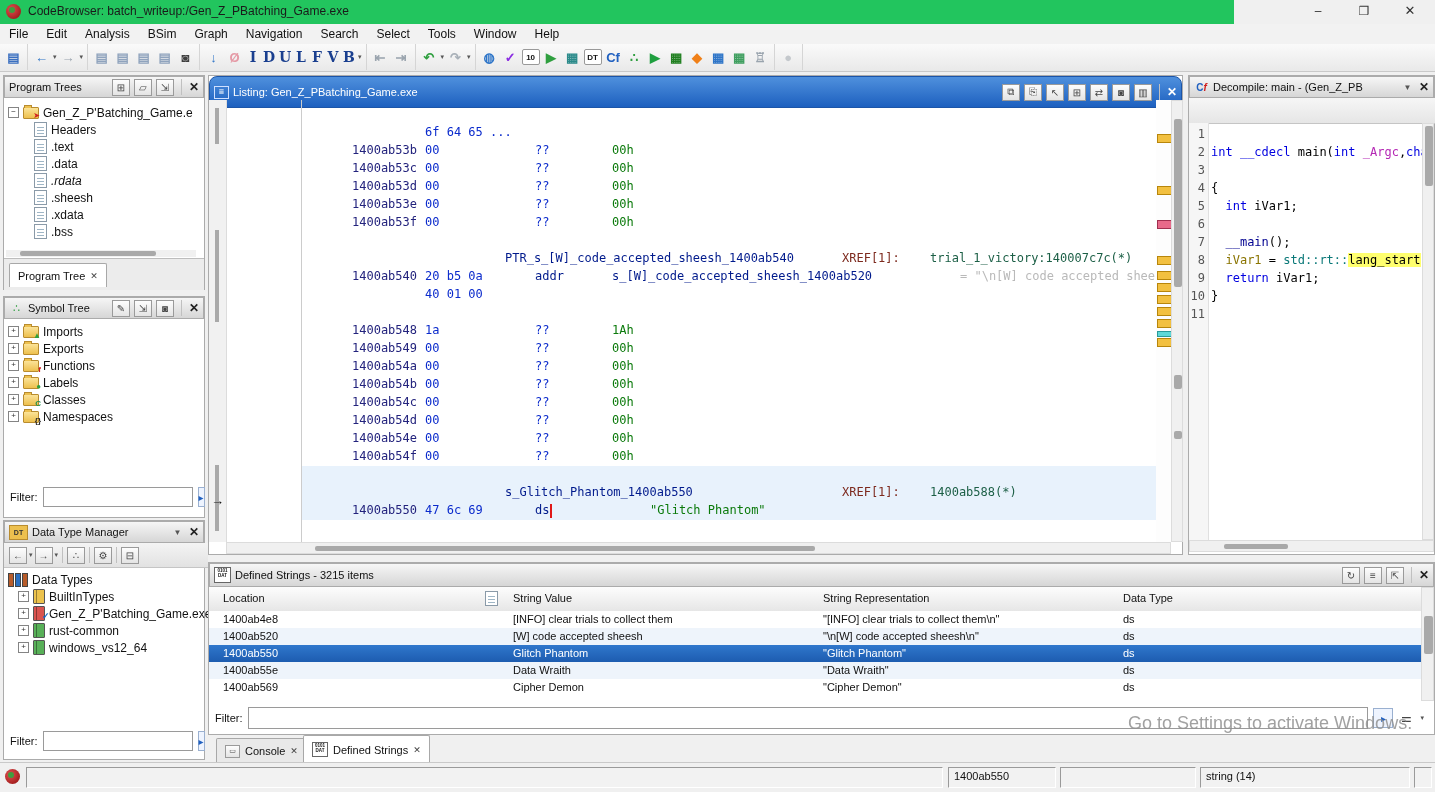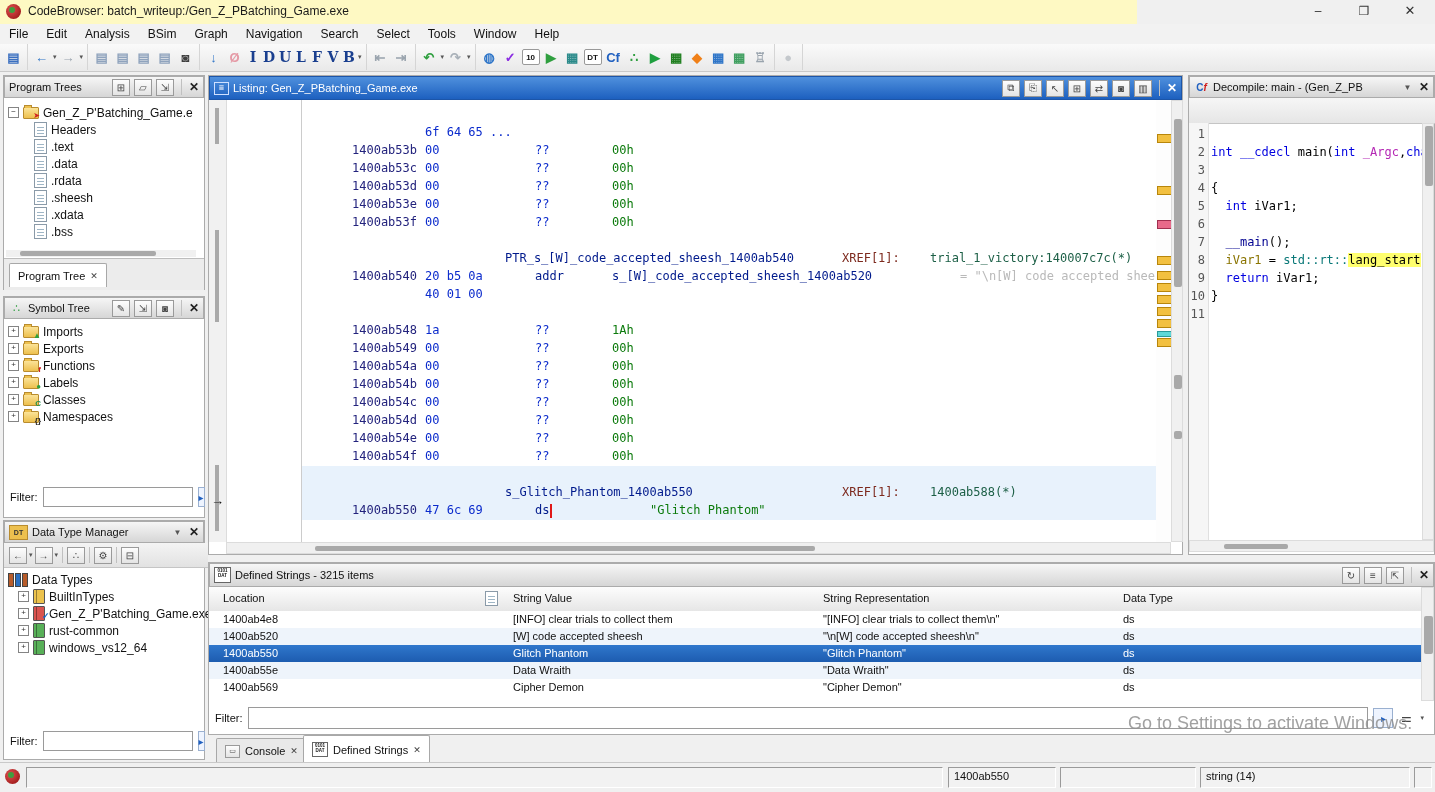--- a/index.html
+++ b/index.html
@@ -1,19 +1,19 @@
 <!DOCTYPE html>
 <html><head>
 <meta charset="utf-8">
 <style>
   html,body{margin:0;padding:0;width:1435px;height:792px;overflow:hidden;
     font-family:"Liberation Sans",sans-serif;background:#f0f0f0;color:#111;}
   .abs{position:absolute;}
   
-  #titlebar{left:0;top:0;width:1137px;height:24px;background:#fef9c3;border-bottom:4px solid #737373;}
+  #titlebar{left:0;top:0;width:1234px;height:24px;background:#22c55e;border-bottom:4px solid #737373;}
   #titlebar .ttl{position:absolute;left:28px;top:4px;font-size:12px;color:#1a1a1a;}
   .dragon{position:absolute;width:15px;height:15px;border-radius:50%;
     background:radial-gradient(circle at 35% 35%,#e05050,#8f0d0d);}
   .dragon:after{content:"";position:absolute;left:3px;top:3px;width:6px;height:6px;border-radius:50%;background:#3f9e3f;}
   .wbtn{position:absolute;top:0;width:46px;height:24px;text-align:center;line-height:22px;font-size:12px;color:#333;}
   #menubar{left:0;top:24px;width:1435px;height:20px;background:#f2f2f2;border-bottom:1px solid #e0e0e0;}
   #menubar span{display:inline-block;padding:3px 9px 0 9px;font-size:12px;color:#111;}
   #toolbar{left:0;top:44px;width:1435px;height:27px;background:linear-gradient(#fafafa,#e9e9e9);border-bottom:1px solid #c9c9c9;padding-top:0;}
   .tbgrp{display:inline-flex;align-items:center;height:26px;padding:0 3px;border-right:1px solid #d5d5d5;}
   .tb{display:inline-flex;align-items:center;justify-content:center;width:19px;height:19px;margin:0 1px;
@@ -170,21 +170,21 @@
         <span>Headers</span>
       </div>
       <div class="trow" style="padding-left: 26px;">
         <span class="pagei"></span>
         <span>.text</span>
       </div>
       <div class="trow" style="padding-left: 26px;">
         <span class="pagei"></span>
         <span>.data</span>
       </div>
-      <div class="trow" style="padding-left: 26px;">
+      <div class="trow" style="padding-left: 26px; font-style: italic;">
         <span class="pagei"></span>
         <span>.rdata</span>
       </div>
       <div class="trow" style="padding-left: 26px;">
         <span class="pagei"></span>
         <span>.sheesh</span>
       </div>
       <div class="trow" style="padding-left: 26px;">
         <span class="pagei"></span>
         <span>.xdata</span>
@@ -318,21 +318,21 @@
       </div>
     </div>
   <div class="filters" style="left:6px;top:210px;width:190px;">
     <span>Filter:</span>
     <input style="">
     <span class="fbtn">▸</span>
   </div>
 </div>
 
 <div class="panel" style="left:208px;top:75px;width:975px;height:480px;">
-  <div class="phead bluehead" id="ls-head" style="height:24px;">
+  <div class="phead bluehead" id="ls-head" style="height:32px;border-radius:8px;">
     <span class="ph-ic" style="color:#fff;border:1px solid #cfe0ff;width:13px;height:11px;font-size:7px;">≣</span>
     <span>Listing: Gen_Z_PBatching_Game.exe</span>
       <span class="grow"></span>
   <span class="mini">⧉</span>
       <span class="mini">⎘</span>
       <span class="mini">↖</span>
       <span class="mini">⊞</span>
       <span class="mini">⇄</span>
       <span class="mini">◙</span>
       <span class="mini">▥</span>

